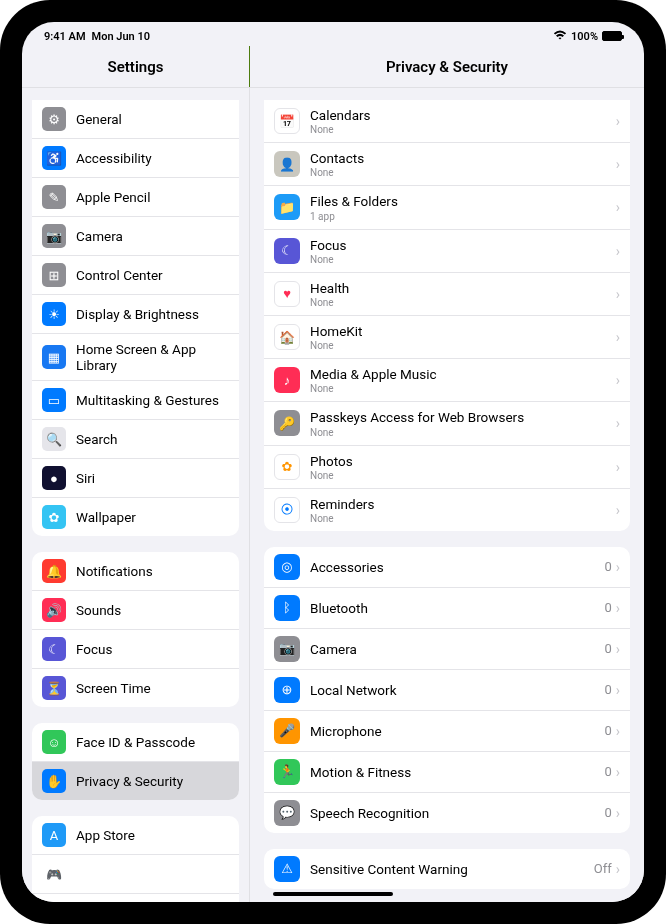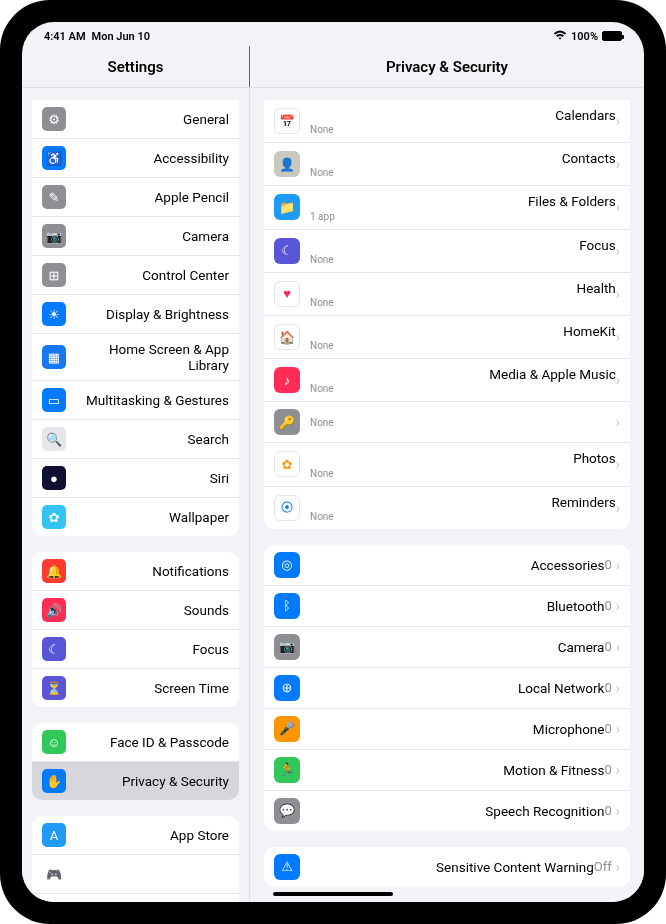--- a/index.html
+++ b/index.html
@@ -122,21 +122,20 @@
     align-items: center;
     justify-content: center;
     font-size: 13px;
     color: #fff;
   }
   .label {
     flex: 1;
     font-size: 13.5px;
     color: #000;
     line-height: 1.2;
-    text-align: right;
   }
   .detail .row { min-height: 40px; }
   .detail .icon { width: 26px; height: 26px; border-radius: 6px; }
   .sub {
     font-size: 10px;
     color: #8e8e93;
     margin-top: 1px;
   }
   .title-sub { display:flex; flex-direction:column; flex:1; }
   .title-sub .label { flex: 0; }
@@ -164,21 +163,21 @@
   .wifi, .signal { font-size: 11px; }
 </style>
 </head>
 <body>
 
 <div class="device">
   <div class="screen">
 
     <div class="status-bar">
       <div class="status-left">
-        <span>4:41 AM</span>
+        <span>9:41 AM</span>
         <span>Mon Jun 10</span>
       </div>
       <div class="status-right">
         <span class="wifi">
           <svg width="14" height="10" viewBox="0 0 14 10">
               <path d="M7 9.5 L5.5 8 Q7 6.8 8.5 8 Z M3 5.5 Q7 2.2 11 5.5 L9.6 6.9 Q7 4.9 4.4 6.9 Z M0.8 3.2 Q7 -2 13.2 3.2 L11.8 4.6 Q7 0.6 2.2 4.6 Z" fill="#000"></path>
             </svg>
         </span>
         <span>100%</span>
         <span class="battery"></span>
@@ -333,20 +332,21 @@
               <div class="icon" style="background: rgb(255, 45, 85);">♪</div>
               <div class="title-sub">
                 <div class="label">Media &amp; Apple Music</div>
                 <div class="sub">None</div>
               </div>
               <div class="chevron">›</div>
             </div>
             <div class="row">
               <div class="icon" style="background: rgb(142, 142, 147);">🔑</div>
               <div class="title-sub">
+                <div class="label">Passkeys Access for Web Browsers</div>
                 <div class="sub">None</div>
               </div>
               <div class="chevron">›</div>
             </div>
             <div class="row">
               <div class="icon" style="background: rgb(255, 255, 255); color: rgb(255, 149, 0); border: 0.5px solid rgb(228, 228, 232);">✿</div>
               <div class="title-sub">
                 <div class="label">Photos</div>
                 <div class="sub">None</div>
               </div>

